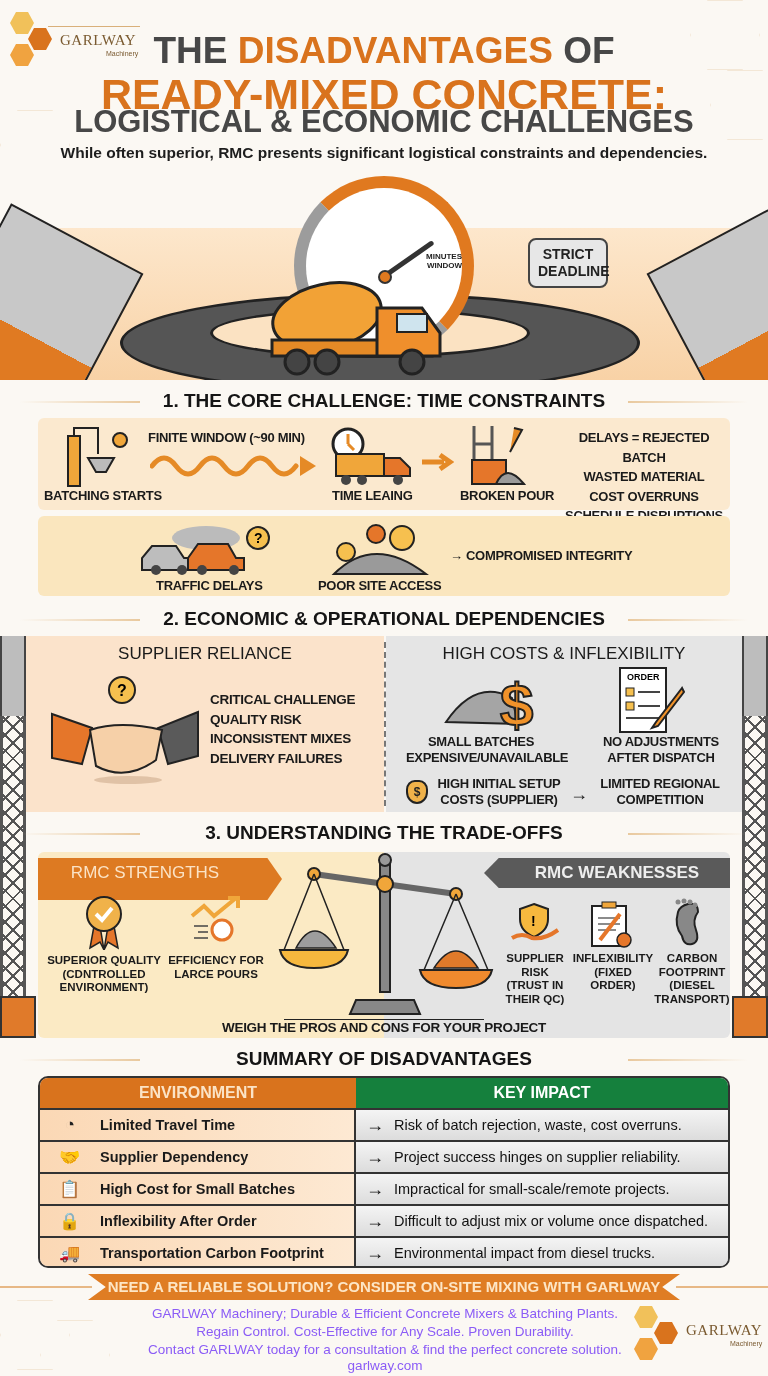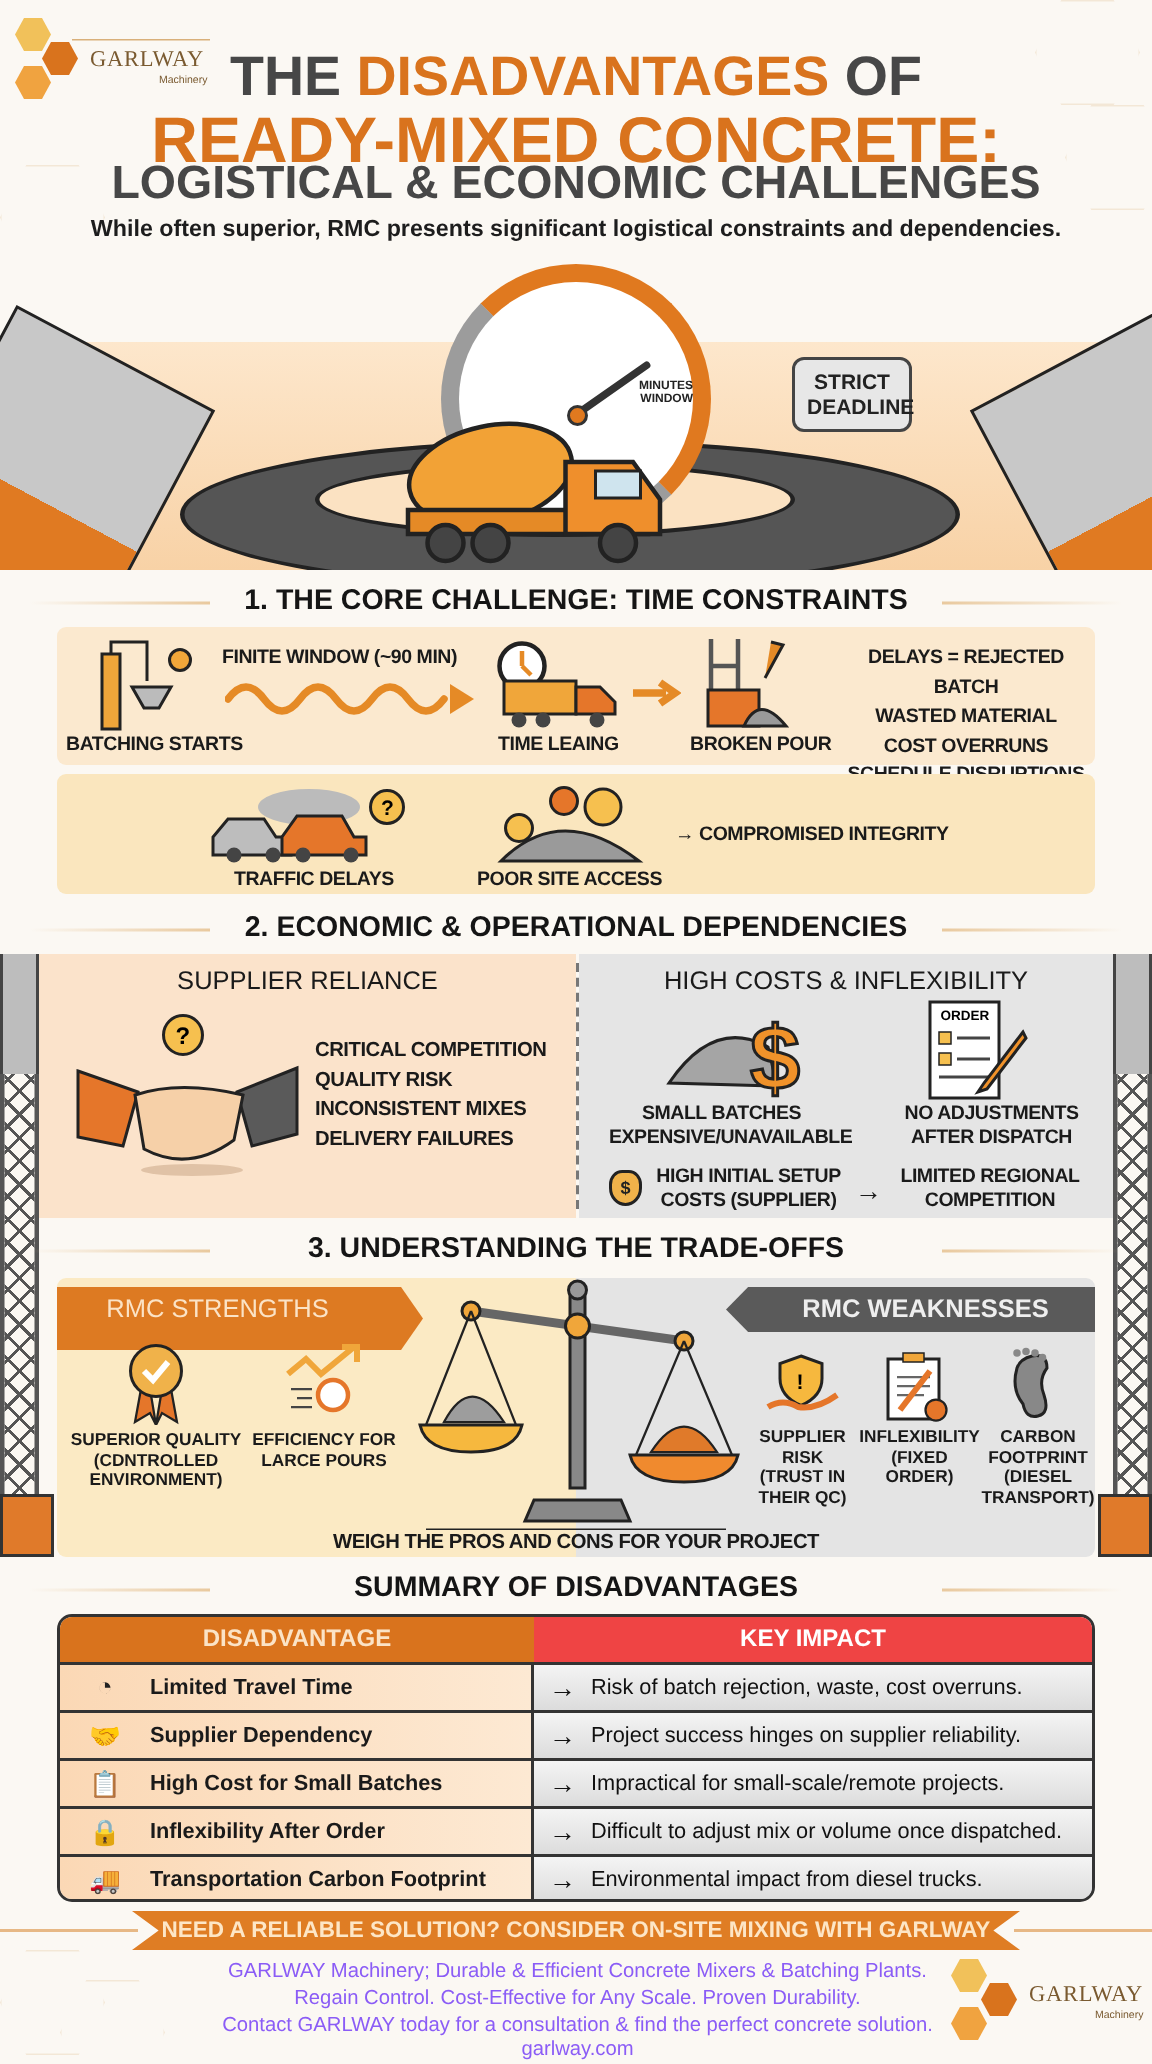--- a/index.html
+++ b/index.html
@@ -50,21 +50,21 @@
 .panel3 .l{position:absolute;left:0;top:0;width:50%;height:100%;background:#fbeac4}
 .panel3 .r{position:absolute;right:0;top:0;width:50%;height:100%;background:#e4e4e4}
 .ribbon-o{position:absolute;left:38px;top:858px;width:244px;height:42px;background:#dd7a22;clip-path:polygon(0 0,94% 0,100% 50%,94% 100%,0 100%);color:#fbe3c6;font-weight:normal;font-size:17px;line-height:30px;text-align:center;padding-right:30px}
 .ribbon-g{position:absolute;left:484px;top:858px;width:246px;height:30px;background:#5a5a5a;clip-path:polygon(6% 0,100% 0,100% 100%,6% 100%,0 50%);color:#eee;font-weight:bold;font-size:17px;line-height:30px;text-align:center;padding-left:20px}
 .small-stack{position:absolute;font-weight:bold;font-size:11.5px;line-height:13.5px;text-align:center;color:#1a1a1a}
 
 .table{position:absolute;left:38px;top:1076px;width:692px;height:192px;border:2px solid #333;border-radius:10px;overflow:hidden;background:#eee}
 .thead{display:flex;height:30px}
 .th{font-weight:bold;font-size:16px;line-height:30px;text-align:center}
 .th.a{width:316px;background:#d9731d;color:#fbe3c6}
-.th.b{flex:1;background:#ef4444;color:#fff}
+.th.b{flex:1;background:#15803d;color:#fff}
 .trow{display:flex;height:32px;border-top:2px solid #333}
 .td1{width:316px;background:linear-gradient(90deg,#fbd8b5,#fde9d3);display:flex;align-items:center;border-right:2px solid #333}
 .td2{flex:1;background:linear-gradient(#f4f4f4,#dcdcdc);display:flex;align-items:center;font-size:14.5px;color:#111}
 .td1 .ic{width:60px;text-align:center;font-size:17px}
 .td1 .tx{font-size:14.5px;font-weight:bold;color:#1a1a1a}
 .td2 .ar{width:38px;text-align:center;font-size:18px;font-weight:bold}
 
 .banner{position:absolute;left:88px;top:1274px;width:592px;height:26px;background:#df7d24;clip-path:polygon(0 0,100% 0,97% 50%,100% 100%,0 100%,3% 50%);color:#fde6c6;text-align:center;font-weight:bold;font-size:15px;line-height:26px}
 .bline{position:absolute;top:1286px;height:2px;background:#e7b885}
 .ftext{position:absolute;left:100px;width:570px;text-align:center;font-size:13.5px;color:#8b5cf6}
@@ -196,21 +196,21 @@
 <div class="h3" style="left:26px;top:644px;width:358px">SUPPLIER RELIANCE</div>
 <svg style="position:absolute;left:50px;top:676px" width="150" height="110" viewBox="0 0 150 110">
   <circle cx="72" cy="14" r="13" fill="#f6c04f" stroke="#222" stroke-width="2"></circle>
     <text x="67" y="20" font-size="16" font-weight="bold" font-family="Liberation Sans,sans-serif">?</text>
   <path d="M2 38 l40 14 l-10 36 l-30 -6 z" fill="#e5762a" stroke="#222" stroke-width="2"></path>
   <path d="M148 36 l-40 16 l10 36 l30 -8 z" fill="#5a5a5a" stroke="#222" stroke-width="2"></path>
   <path d="M40 54 q30 -10 72 0 l-6 30 q-30 22 -60 6 z" fill="#f6d0a8" stroke="#222" stroke-width="2"></path>
   <ellipse cx="78" cy="104" rx="34" ry="4" fill="#e0c2a6"></ellipse>
 </svg>
 <div class="stack" style="left:210px;top:690px;text-align:left;font-size:13.5px;line-height:19.5px">
-  <div>CRITICAL COMPETITION</div>
+  <div>CRITICAL CHALLENGE</div>
   <div>QUALITY RISK</div>
   <div>INCONSISTENT MIXES</div>
   <div>DELIVERY FAILURES</div>
 </div>
 <div class="h3" style="left:386px;top:644px;width:356px">HIGH COSTS &amp; INFLEXIBILITY</div>
 <svg style="position:absolute;left:440px;top:670px" width="110" height="62" viewBox="0 0 110 62">
   <path d="M6 52 q30 -44 66 -24 l6 26 z" fill="#a5a5a5" stroke="#222" stroke-width="2"></path>
   <text x="60" y="56" font-size="60" font-weight="bold" fill="#f0922a" stroke="#222" stroke-width="2" font-family="Liberation Sans,sans-serif">$</text>
 </svg>
 <svg style="position:absolute;left:618px;top:666px" width="70" height="70" viewBox="0 0 70 70">
@@ -318,21 +318,21 @@
     <div>(DIESEL</div>
     <div>TRANSPORT)</div>
 </div>
 <div class="lbl-bold" style="left:0;width:768px;text-align:center;top:1020px;font-size:13.5px">WEIGH THE PROS AND CONS FOR YOUR PROJECT</div>
 <div style="position:absolute;left:0;top:996px;width:36px;height:42px;background:#e07a2a;border:2px solid #333"></div>
 <div style="position:absolute;left:732px;top:996px;width:36px;height:42px;background:#e07a2a;border:2px solid #333"></div>
 
 <div class="sechead" style="top:1048px">SUMMARY OF DISADVANTAGES</div>
 <div class="table">
   <div class="thead">
-    <div class="th a">DISADVANTAGE</div>
+    <div class="th a">ENVIRONMENT</div>
     <div class="th b">KEY IMPACT</div>
   </div>
   <div class="trow">
     <div class="td1">
         <span class="ic">◔</span>
         <span class="tx">Limited Travel Time</span>
       </div>
     <div class="td2">
         <span class="ar">→</span>
         <span>Risk of batch rejection, waste, cost overruns.</span>

